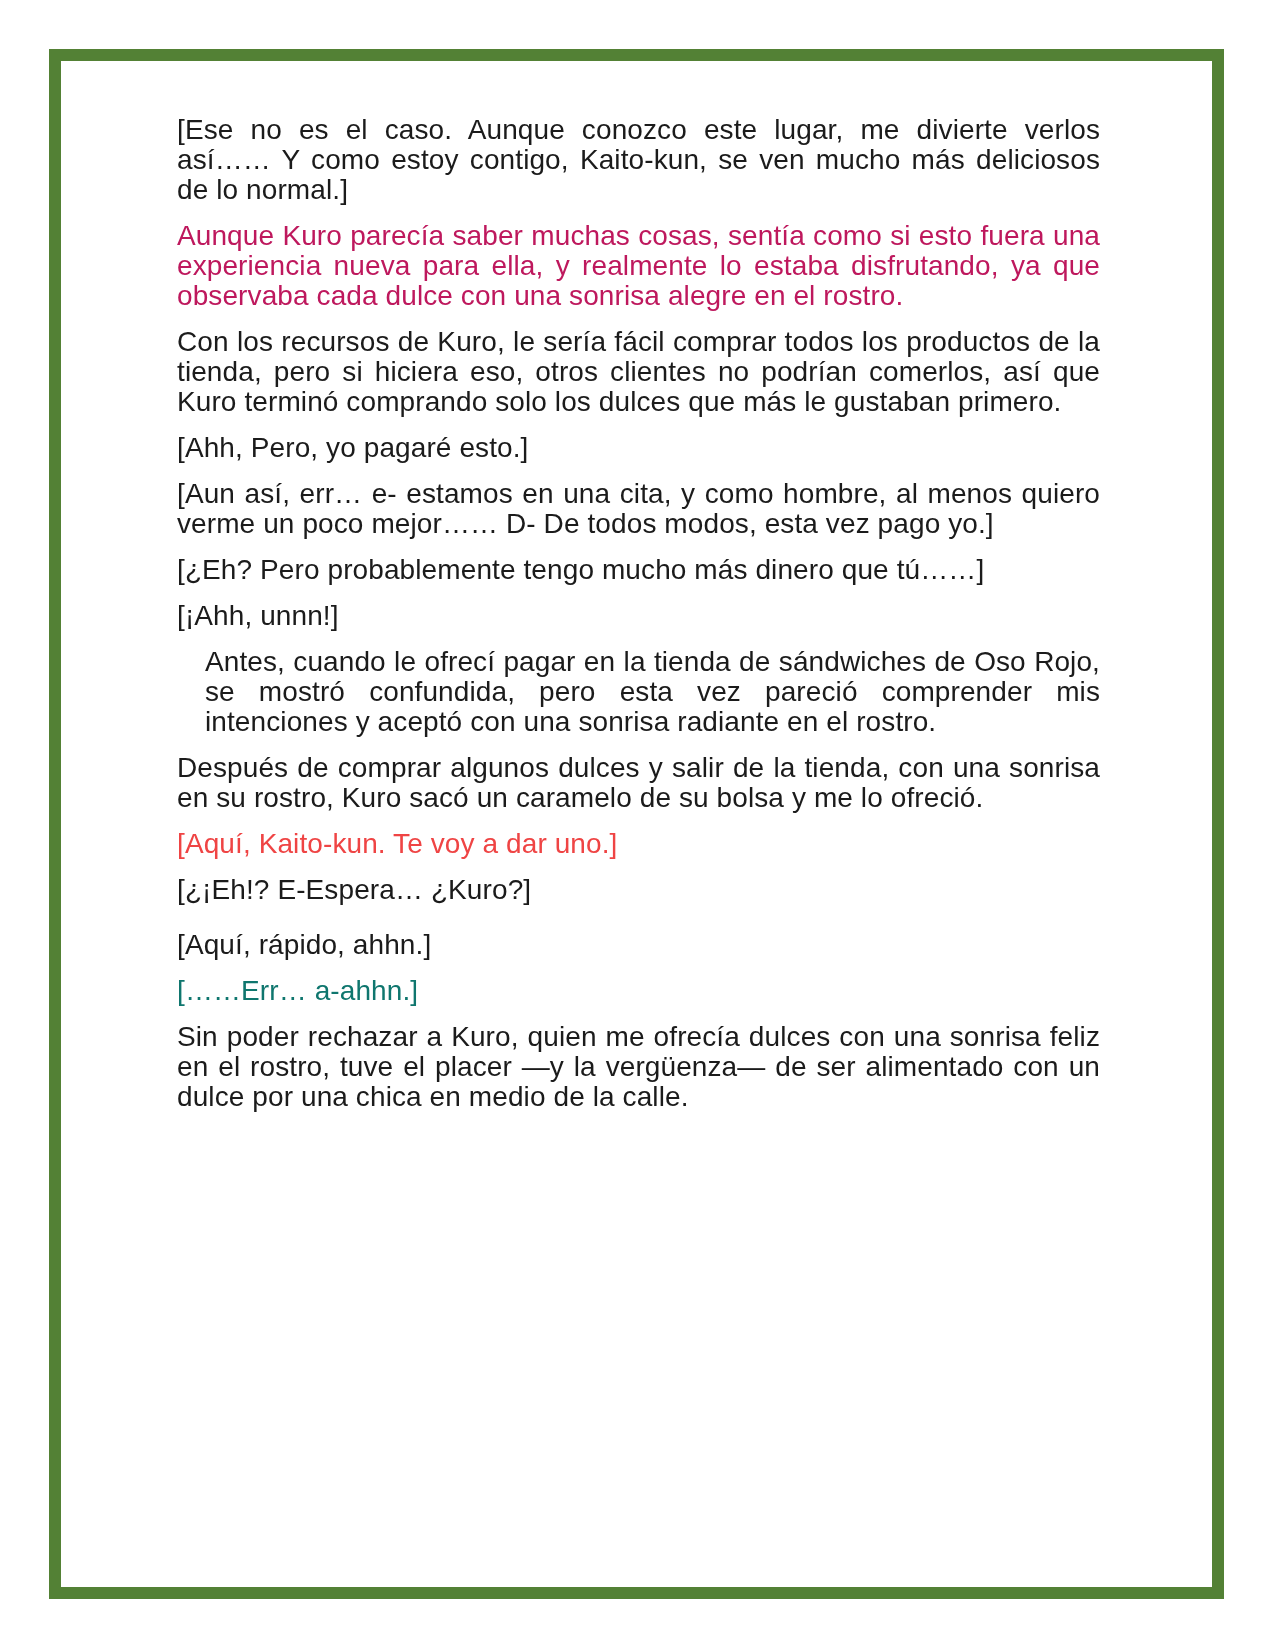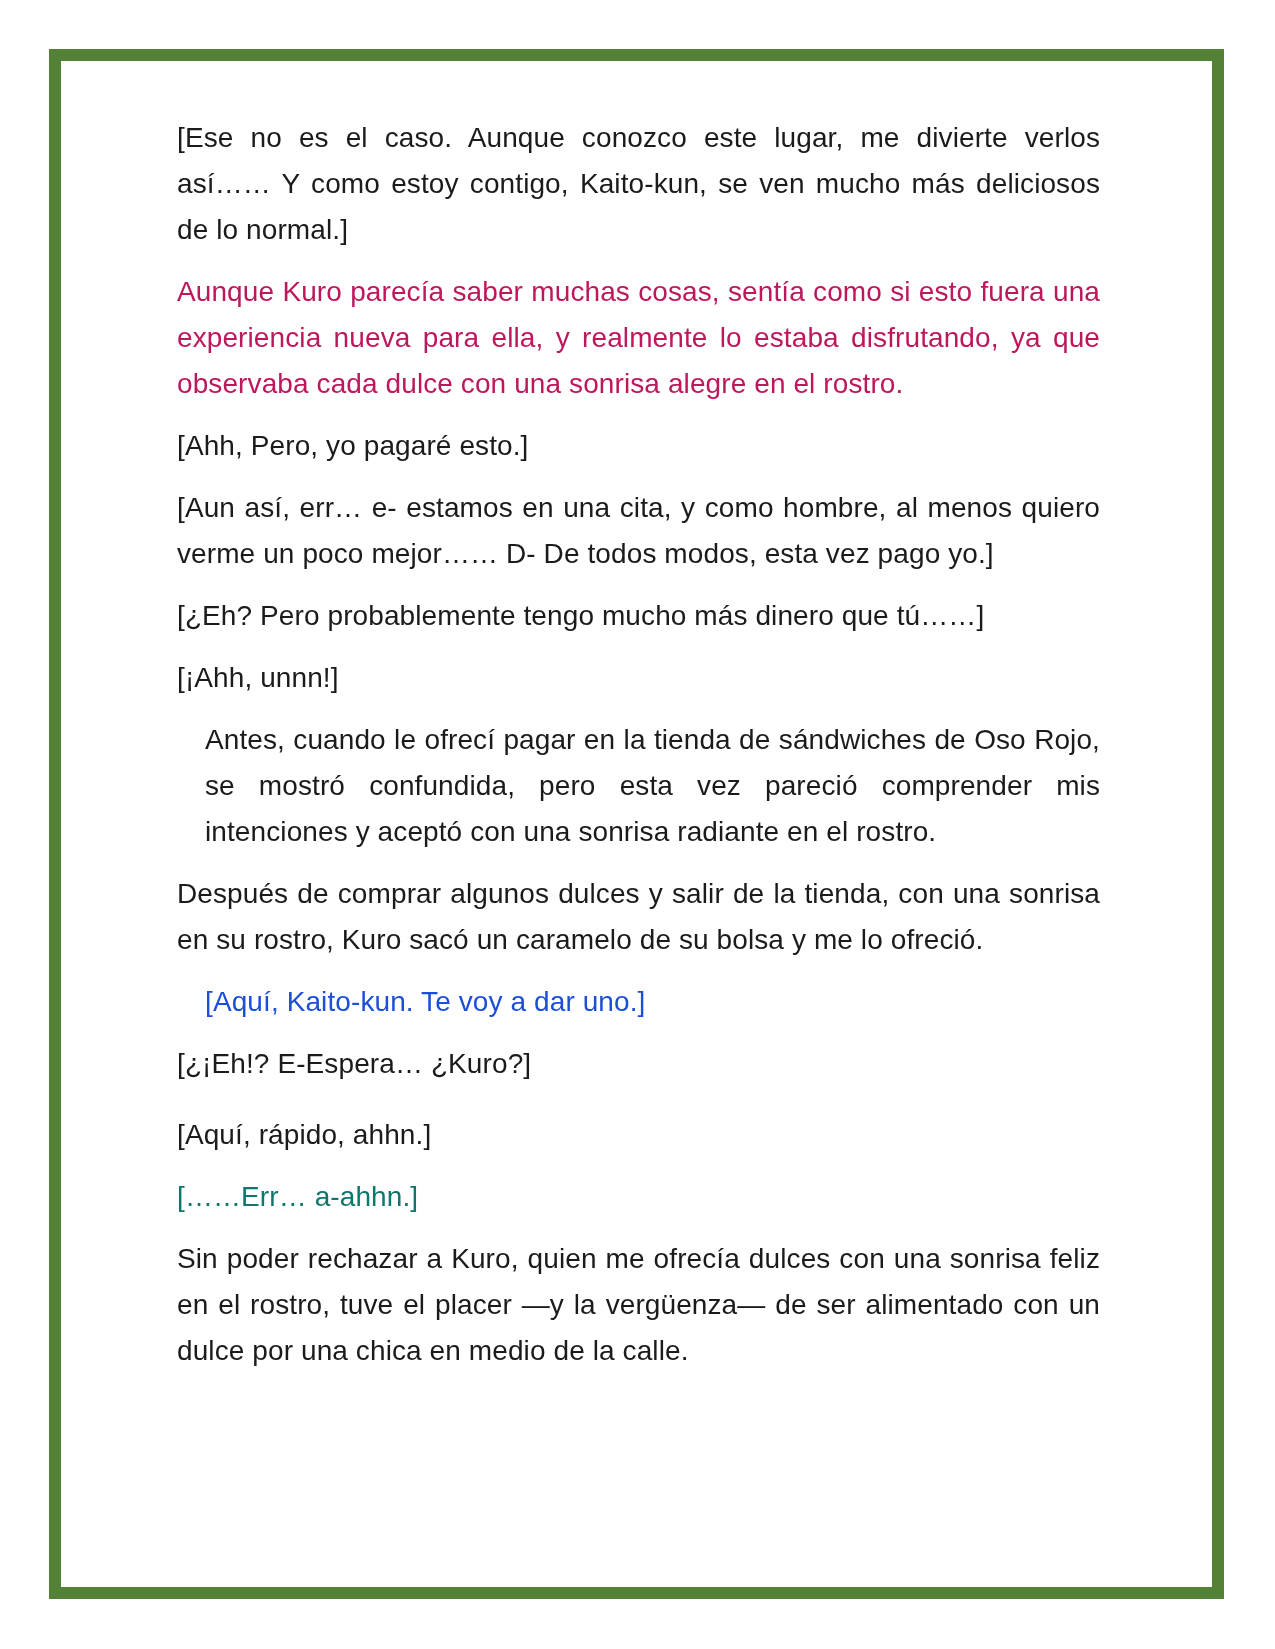--- a/index.html
+++ b/index.html
@@ -27,38 +27,39 @@
   .page-content {
     box-sizing: border-box;
     width: 100%;
     height: 100%;
     padding: 54px 112px 40px 116px;
     overflow: hidden;
   }
   .doc-paragraph {
     margin: 0 0 16px 0;
     font-size: 28px;
-    line-height: 46px;
+    line-height: 30px;
     color: #1b1b1b;
     text-align: justify;
     letter-spacing: 0.1px;
   }
 </style>
 </head>
 <body>
 
 <div class="page-border-frame" style="border-color: rgb(83, 129, 53); background: rgb(255, 255, 255);">
   <div class="page-content">
     <p class="doc-paragraph" style="color: rgb(27, 27, 27);">[Ese no es el caso. Aunque conozco este lugar, me divierte verlos así…… Y como estoy contigo, Kaito-kun, se ven mucho más deliciosos de lo normal.]</p>
     <p class="doc-paragraph" style="color: #be185d;">Aunque Kuro parecía saber muchas cosas, sentía como si esto fuera una experiencia nueva para ella, y realmente lo estaba disfrutando, ya que observaba cada dulce con una sonrisa alegre en el rostro.</p>
+    <p class="doc-paragraph" style="color: rgb(27, 27, 27);">Con los recursos de Kuro, le sería fácil comprar todos los productos de la tienda, pero si hiciera eso, otros clientes no podrían comerlos, así que Kuro terminó comprando solo los dulces que más le gustaban primero.</p>
     <p class="doc-paragraph" style="color: rgb(27, 27, 27);">[Ahh, Pero, yo pagaré esto.]</p>
     <p class="doc-paragraph" style="color: rgb(27, 27, 27);">[Aun así, err… e- estamos en una cita, y como hombre, al menos quiero verme un poco mejor…… D- De todos modos, esta vez pago yo.]</p>
     <p class="doc-paragraph" style="color: rgb(27, 27, 27);">[¿Eh? Pero probablemente tengo mucho más dinero que tú……]</p>
     <p class="doc-paragraph" style="color: rgb(27, 27, 27);">[¡Ahh, unnn!]</p>
     <p class="doc-paragraph" style="color: rgb(27, 27, 27); margin-left: 28px;">Antes, cuando le ofrecí pagar en la tienda de sándwiches de Oso Rojo, se mostró confundida, pero esta vez pareció comprender mis intenciones y aceptó con una sonrisa radiante en el rostro.</p>
     <p class="doc-paragraph" style="color: rgb(27, 27, 27);">Después de comprar algunos dulces y salir de la tienda, con una sonrisa en su rostro, Kuro sacó un caramelo de su bolsa y me lo ofreció.</p>
-    <p class="doc-paragraph" style="color: #1d4ed8; margin-left: 28px;">[Aquí, Kaito-kun. Te voy a dar uno.]</p>
+    <p class="doc-paragraph" style="color: #ef4444;">[Aquí, Kaito-kun. Te voy a dar uno.]</p>
     <p class="doc-paragraph" style="color: rgb(27, 27, 27);">[¿¡Eh!? E-Espera… ¿Kuro?]</p>
     <p class="doc-paragraph" style="color: rgb(27, 27, 27); margin-top: 25px;">[Aquí, rápido, ahhn.]</p>
     <p class="doc-paragraph" style="color: #0f766e;">[……Err… a-ahhn.]</p>
     <p class="doc-paragraph" style="color: rgb(27, 27, 27);">Sin poder rechazar a Kuro, quien me ofrecía dulces con una sonrisa feliz en el rostro, tuve el placer —y la vergüenza— de ser alimentado con un dulce por una chica en medio de la calle.</p>
   </div>
 </div>
 
 </body></html>

